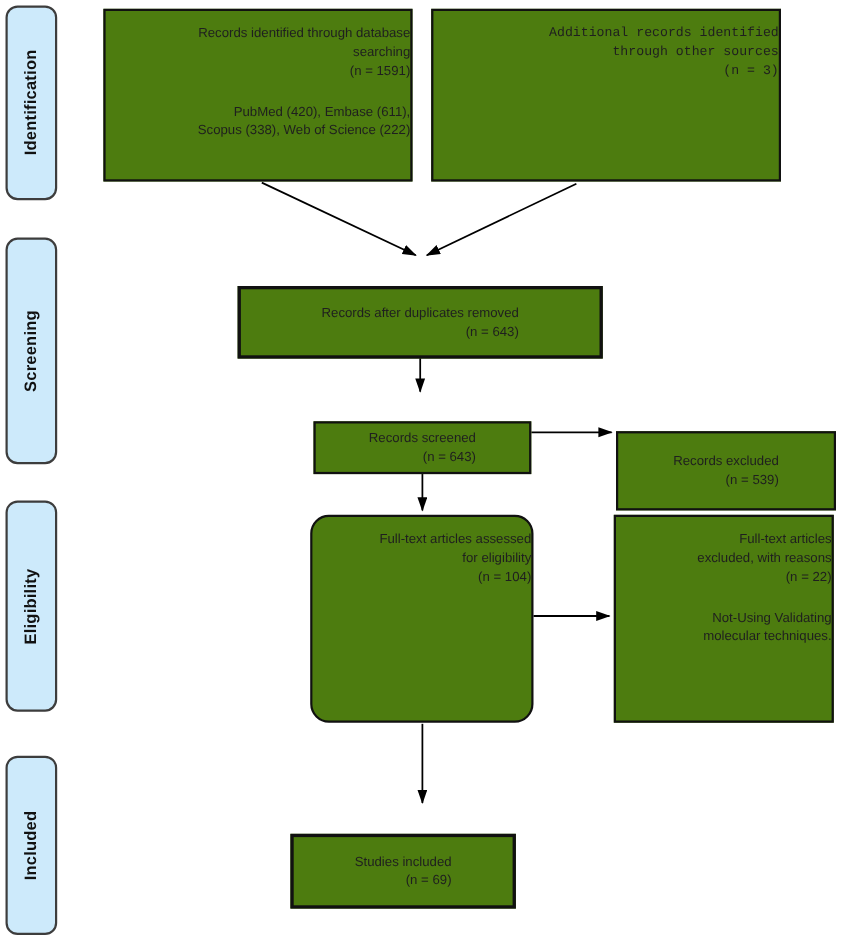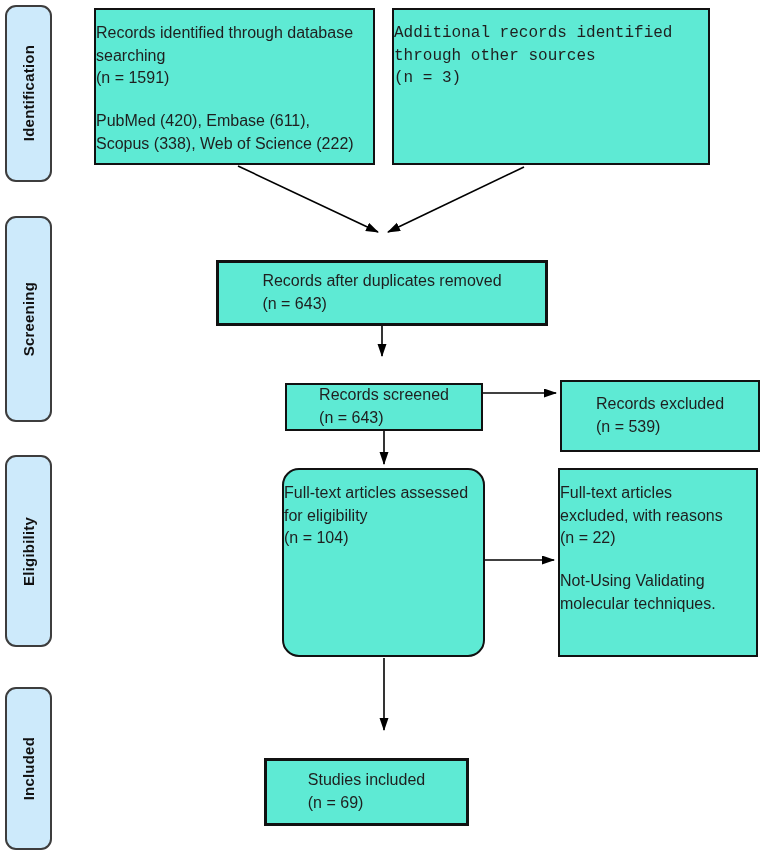--- a/index.html
+++ b/index.html
@@ -39,43 +39,43 @@
     white-space: nowrap;
   }
   .stage.identification { top: 5px;   height: 177px; }
   .stage.screening      { top: 216px; height: 206px; }
   .stage.eligibility    { top: 455px; height: 192px; }
   .stage.included       { top: 687px; height: 163px; }
 
   
   .fbox {
     position: absolute;
-    background: #5eead4;
+    background: #4d7c0f;
     border: 2px solid var(--box-border, #111111);
     box-sizing: border-box;
-    font-size: 16px;
+    font-size: 12px;
     line-height: 1.42;
-    text-align: left;
+    text-align: right;
   }
   .fbox .box-text { white-space: pre-line; }
   .fbox.center {
     display: flex;
     flex-direction: column;
     align-items: center;
     justify-content: center;
     margin-top: 24px;
   }
   .fbox.top { padding-top: 12px; }
   .gap { height: 20px; }
 
   .box-a { left: 94px;  top: 8px;   width: 281px; height: 157px; }
   .box-b { left: 392px; top: 8px;   width: 318px; height: 157px; font-family: Liberation Mono, monospace; }
   .box-c { left: 216px; top: 236px; width: 332px; height: 66px; border-width: 3px; }
   .box-d { left: 285px; top: 359px; width: 198px; height: 48px; }
-  .box-e { left: 560px; top: 356px; width: 200px; height: 72px; }
+  .box-e { left: 560px; top: 368px; width: 200px; height: 72px; }
   .box-f { left: 282px; top: 468px; width: 203px; height: 189px; border-radius: 17px; }
   .box-g { left: 558px; top: 468px; width: 200px; height: 189px; }
   .box-h { left: 264px; top: 734px; width: 205px; height: 68px; border-width: 3px; }
 
   
   .arrows {
     position: absolute;
     inset: 0;
     width: 767px;
     height: 854px;

